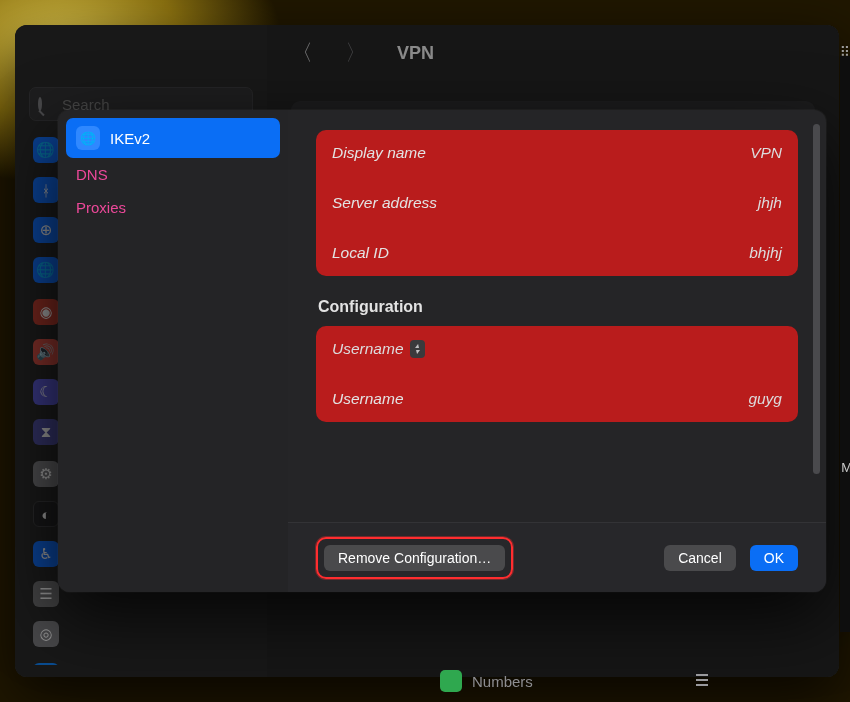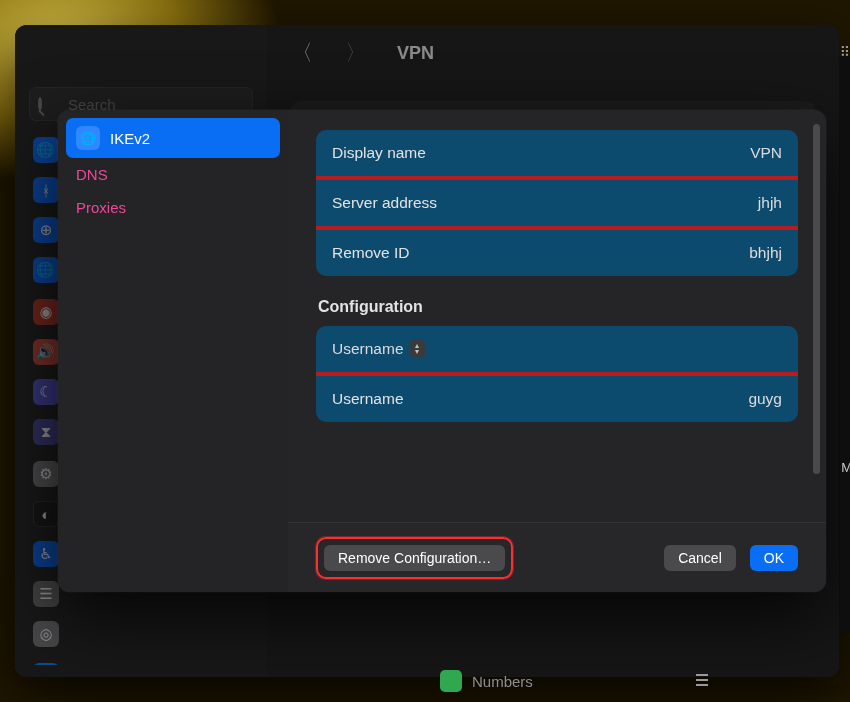--- a/index.html
+++ b/index.html
@@ -44,21 +44,21 @@
 
   .left-col {
     position: absolute; left: 0; top: 0; bottom: 0; width: 252px;
     background: #232323;
   }
   .search-wrap {
     position: absolute; left: 14px; right: 14px; top: 62px; height: 34px;
     background: #2c2c2e;
     border: 1px solid #3a3a3c;
     border-radius: 7px;
-    display: flex; align-items: center; gap: 26px;
+    display: flex; align-items: center; gap: 20px;
     padding: 0 8px;
   }
   .mag { display: inline-block; width:14px; height:14px; border:2px solid #8e8e93; border-radius:50%; position:relative; opacity:.8;}
   .mag::after{content:"";position:absolute;right:-5px;bottom:-5px;width:7px;height:2px;background:#8e8e93;transform:rotate(45deg);}
   .search-input { background:transparent; border:none; outline:none; color:#8e8e93; font-size:15px; flex:1;}
 
   .side-list {
     position: absolute; left: 10px; right: 10px; top: 106px; bottom: 12px;
     overflow: hidden;
     display: flex; flex-direction: column; gap: 2px;
@@ -143,21 +143,21 @@
   .sheet-right {
     position:absolute; left:230px; right:0; top:0; bottom:70px;
     padding:20px 28px 10px 28px;
     overflow:hidden;
   }
   .scrollbar {
     position:absolute; right:6px; top:14px; width:7px; height:350px;
     background:rgba(120,120,125,.45); border-radius:4px;
   }
   .group {
-    background:#0c4a6e; border-radius:10px; margin-bottom:22px;
+    background:#b91c1c; border-radius:10px; margin-bottom:22px;font-style:italic;
   }
   .field-row {
     display:flex; align-items:center; justify-content:space-between;
     padding:14px 16px; color:#e3e3e3; font-size:15.5px;
   }
   .field-row + .field-row { border-top:4px solid #b91c1c; }
   .field-label { color:#e3e3e3; }
   .field-val { color:#dcdcdd; }
   .field-val.placeholder { color:#8e8e93; }
   .section-title { color:#e3e3e3; font-size:16px; font-weight:600; margin:0 2px 10px 2px; }
@@ -310,21 +310,21 @@
     <div class="group">
       <div class="field-row">
         <span class="field-label">Display name</span>
         <span class="field-val">VPN</span>
       </div>
       <div class="field-row">
         <span class="field-label">Server address</span>
         <span class="field-val">jhjh</span>
       </div>
       <div class="field-row">
-        <span class="field-label">Remove ID</span>
+        <span class="field-label">Local ID</span>
         <span class="field-val">bhjhj</span>
       </div>
     </div>
 
     <div class="section-title">Configuration</div>
 
     <div class="group">
       <div class="field-row">
         <span class="select-val">
           <span>Username</span>

